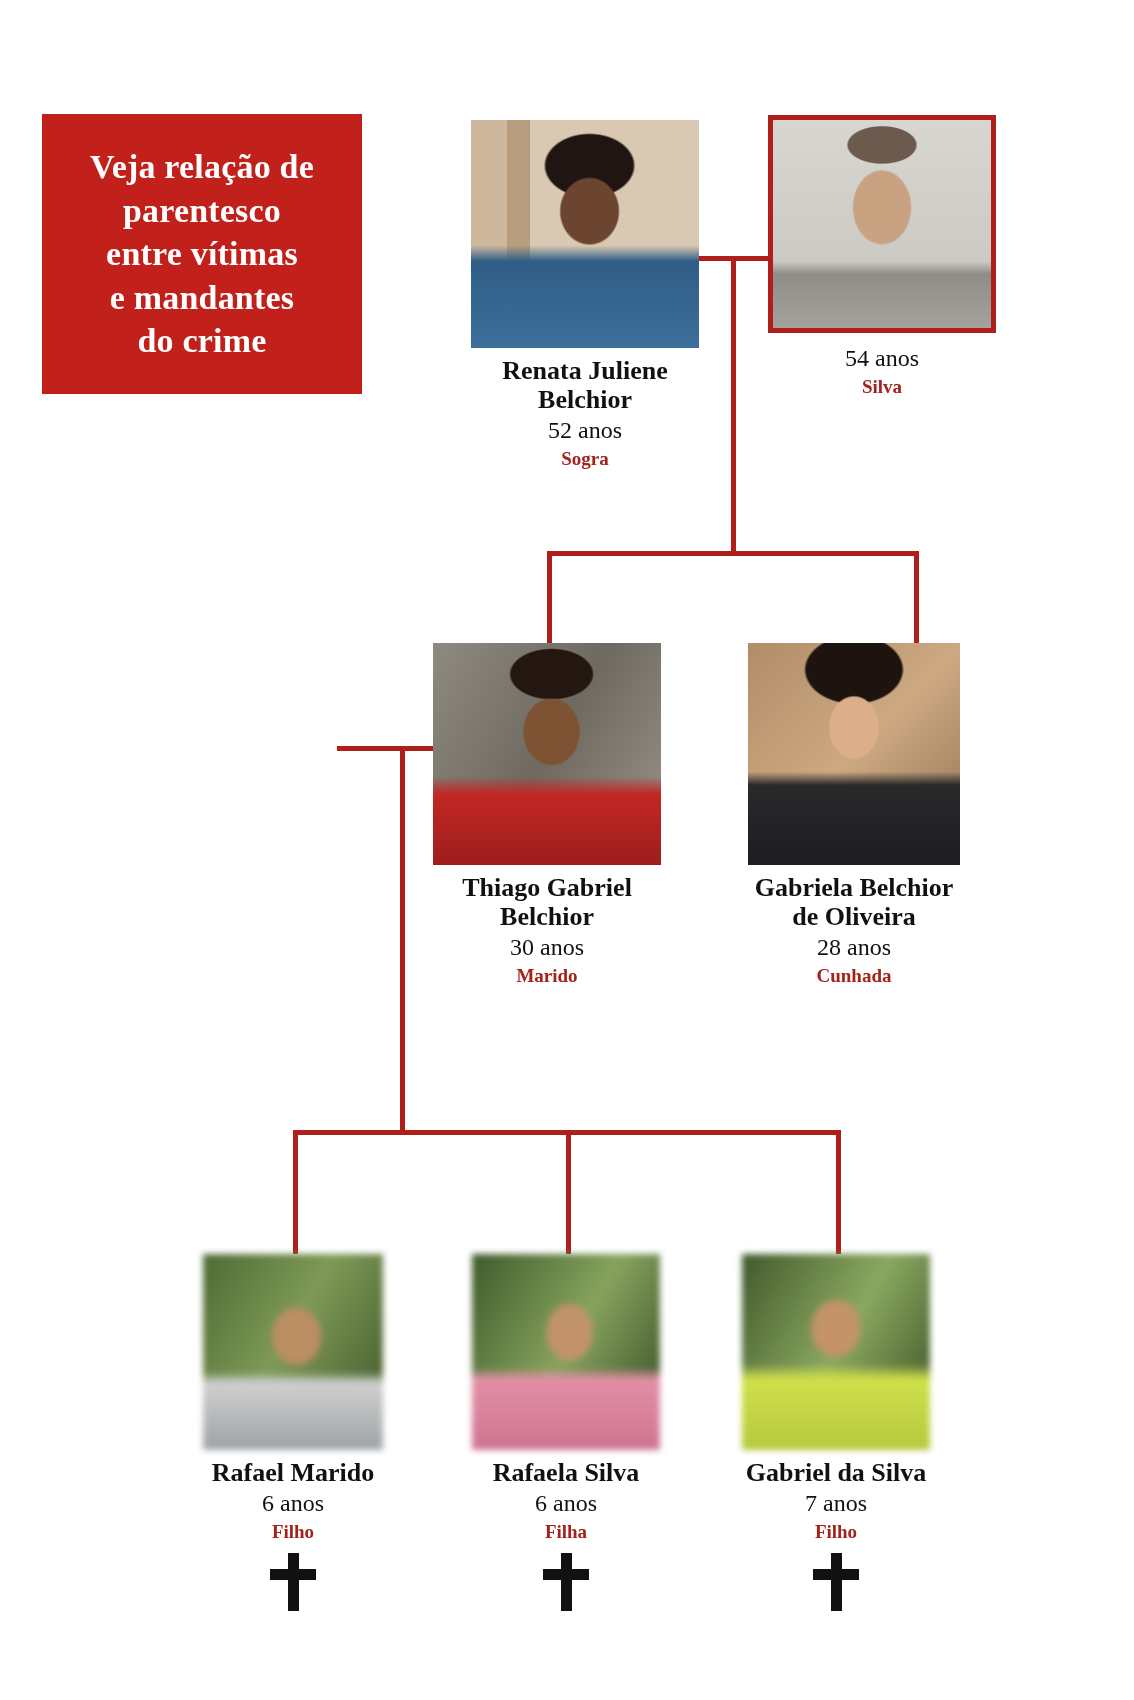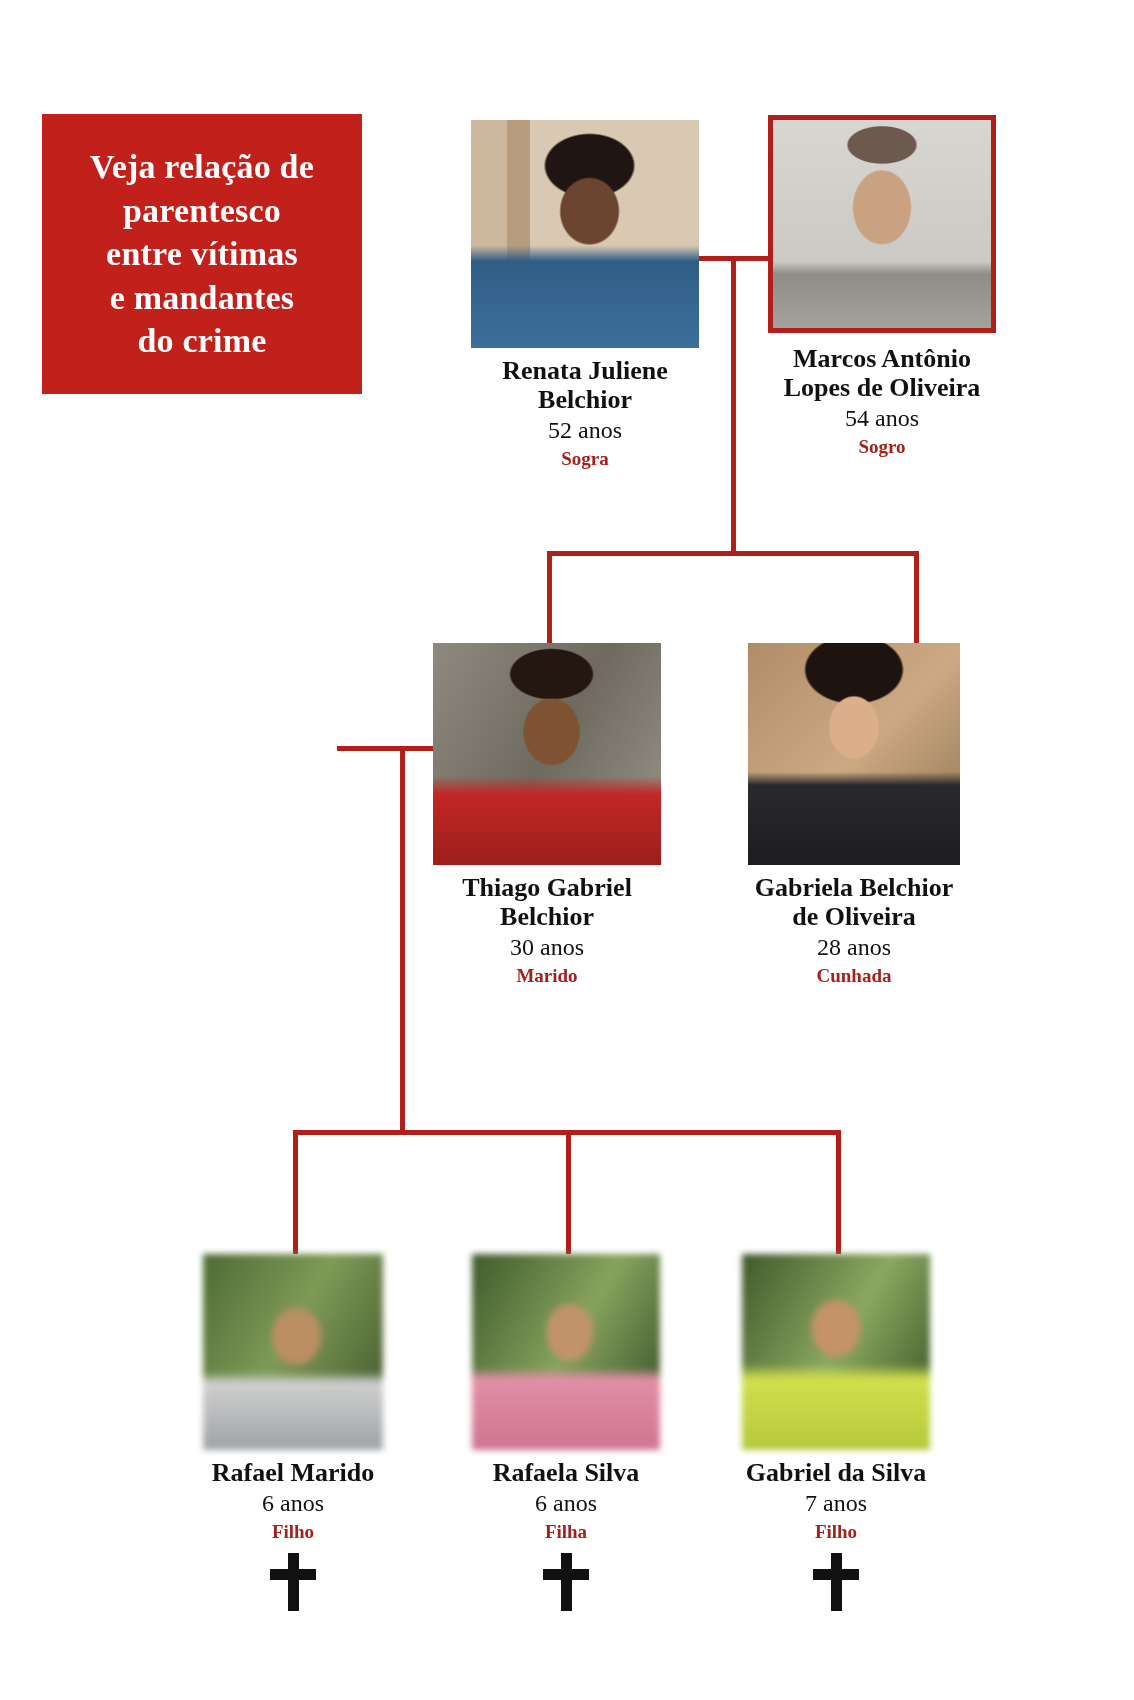--- a/index.html
+++ b/index.html
@@ -207,24 +207,22 @@
       <div class="p-name">Renata Juliene
 Belchior</div>
       <div class="p-age">52 anos</div>
       <div class="p-rel">Sogra</div>
     </div>
   </div>
 
   <div class="person" style="left:757px; top:120px; width:250px;">
     <div class="photo framed img-marcos" style="width:218px; height:208px;"></div>
     <div class="caption" style="margin-top:16px;">
-      <div class="p-name">Marcos Antônio
-Lopes de Oliveira</div>
       <div class="p-age">54 anos</div>
-      <div class="p-rel">Sogro</div>
+      <div class="p-rel">Silva</div>
     </div>
   </div>
 
 
   <div class="person" style="left:432px; top:643px; width:230px;">
     <div class="photo img-thiago" style="width:228px; height:222px;"></div>
     <div class="caption">
       <div class="p-name">Thiago Gabriel
 Belchior</div>
       <div class="p-age">30 anos</div>

